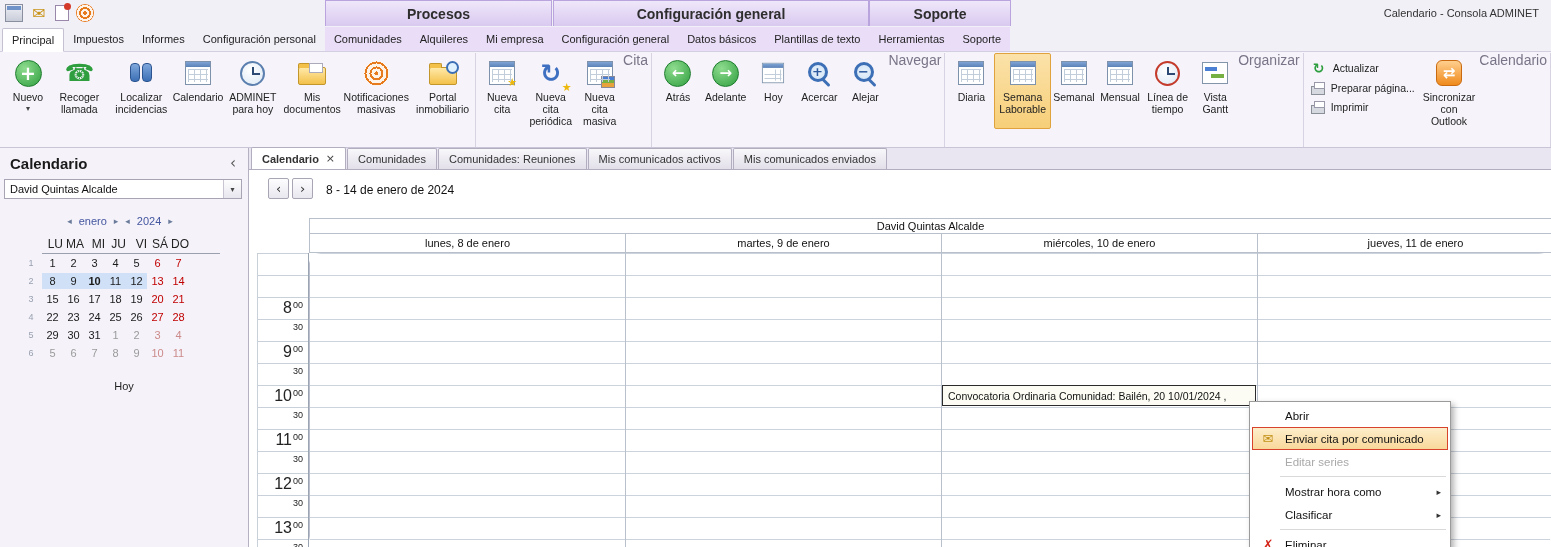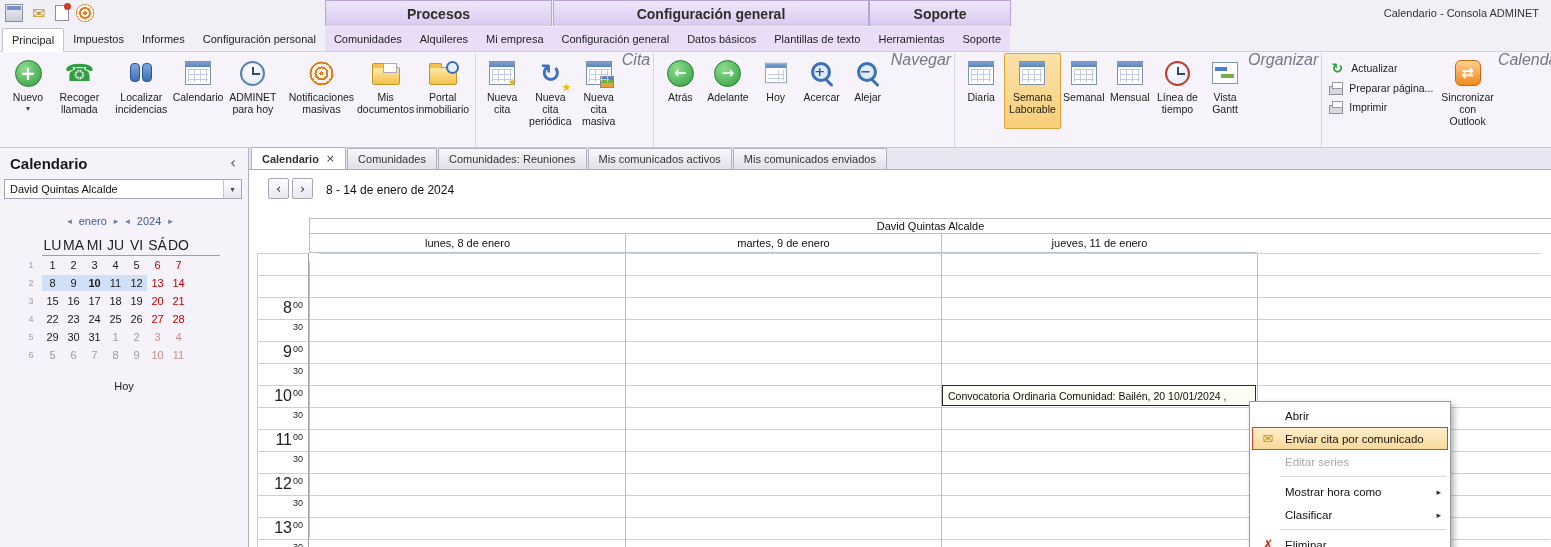--- a/index.html
+++ b/index.html
@@ -27,21 +27,21 @@
           border-bottom:1px solid #d4cfe0;display:flex;align-items:flex-end;padding-left:2px;box-sizing:border-box;}
   .rtab{padding:0 9px;font-size:11px;color:#222;height:24px;display:flex;align-items:center;box-sizing:border-box;}
   .rtab.ctx{background:#e9ddf7;}
   .rtab.active{background:#fff;border:1px solid #c5c0d2;border-bottom:1px solid #fff;border-radius:2px 2px 0 0;margin-bottom:-1px;}
 
   
   .ribbon{position:absolute;left:0;top:52px;width:100%;height:96px;background:#f6f4fa;
           border-bottom:1px solid #c9c4d6;display:flex;align-items:stretch;padding:1px 0 0 2px;box-sizing:border-box;}
   .rgroup{display:flex;flex-direction:row;border-right:1px solid #d8d3e2;padding:0 3px;}
   .rbtns{display:flex;flex:1;align-items:flex-start;}
-  .rlabel{height:15px;font-size:16px;color:#7a7488;text-align:center;line-height:14px;font-style:italic;}
+  .rlabel{height:15px;font-size:14px;color:#7a7488;text-align:center;line-height:14px;}
   .rbtn{min-width:46px;max-width:82px;padding:3px 3px 0;height:76px;box-sizing:border-box;
         display:flex;flex-direction:column;align-items:center;gap:2px;font-size:10.5px;color:#222;
         text-align:center;border:1px solid transparent;border-radius:2px;}
   .rbtn .lbl{line-height:1.15;}
   .rbtn.sel{background:linear-gradient(#fbe2a9,#f7cf79);border:1px solid #e0a23c;}
   .ddarrow{font-size:8px;color:#444;font-family:"DejaVu Sans",sans-serif;line-height:1;}
   .smallstack{display:flex;flex-direction:column;gap:5px;padding:7px 4px 0 4px;}
   .sbtn{display:flex;align-items:center;gap:6px;font-size:10.5px;color:#222;white-space:nowrap;}
   .sico{width:16px;height:16px;position:relative;display:flex;align-items:center;justify-content:center;
         font-family:"DejaVu Sans",sans-serif;}
@@ -115,21 +115,21 @@
   .sb-select{position:absolute;left:4px;top:31px;right:6px;height:20px;background:#fff;border:1px solid #a8a4b4;
              display:flex;align-items:center;justify-content:space-between;font-size:11px;box-sizing:border-box;}
   .sb-select .owner{padding-left:5px;}
   .sb-select .dd{width:17px;height:100%;border-left:1px solid #c8c4d2;display:flex;align-items:center;justify-content:center;
                  font-size:8px;color:#444;background:linear-gradient(#fdfdfd,#e8e6ee);font-family:"DejaVu Sans",sans-serif;}
   .minical{position:absolute;left:20px;top:64px;width:200px;font-size:11px;}
   .mc-nav{display:flex;align-items:center;justify-content:center;gap:7px;height:18px;}
   .mc-arrow{color:#6a7a9a;font-size:9px;font-family:"DejaVu Sans",sans-serif;}
   .mc-month,.mc-year{color:#4456a0;}
   .mc-head{display:flex;margin-left:22px;margin-top:7px;border-bottom:1px solid #9aa0ae;padding-bottom:2px;}
-  .mch{width:21px;text-align:center;font-size:14px;color:#222;}
+  .mch{width:21px;text-align:right;font-size:12px;color:#222;}
   .mc-week{display:flex;align-items:center;height:18px;}
   .mc-wnum{width:22px;text-align:center;font-size:9px;color:#98a0b0;}
   .mc-day{width:21px;text-align:center;color:#1a1a1a;height:16px;line-height:16px;}
   .mc-day.wk{color:#c00000;}
   .mc-day.om{color:#9a9a9a;}
   .mc-day.om.wk{color:#cc8a8a;}
   .mc-day.sel{background:#cfe0f7;}
   .mc-day.today{font-weight:bold;}
   .sb-today{position:absolute;left:0;right:0;top:232px;text-align:center;font-size:11px;color:#222;}
 
@@ -240,29 +240,29 @@
           <span class="lbl">Calendario</span>
         </div>
         <div class="rbtn">
           <span class="ico">
               <span class="ic-clock"></span>
             </span>
           <span class="lbl">ADMINET para hoy</span>
         </div>
         <div class="rbtn">
           <span class="ico">
+              <span class="ic-folder docs"></span>
+            </span>
+          <span class="lbl">Mis documentos</span>
+        </div>
+        <div class="rbtn">
+          <span class="ico">
               <span class="ic-radial"></span>
             </span>
           <span class="lbl">Notificaciones masivas</span>
-        </div>
-        <div class="rbtn">
-          <span class="ico">
-              <span class="ic-folder docs"></span>
-            </span>
-          <span class="lbl">Mis documentos</span>
         </div>
         <div class="rbtn">
           <span class="ico">
               <span class="ic-folder search"></span>
             </span>
           <span class="lbl">Portal inmobiliario</span>
         </div>
       </div>
       <div class="rlabel"></div>
     </div>
@@ -517,20 +517,21 @@
           <span class="dlabel">Mis comunicados enviados</span>
         </div>
       </div>
     <div class="navbtn" id="navprev">‹</div>
     <div class="navbtn" id="navnext">›</div>
     <div class="daterange">8 - 14 de enero de 2024</div>
     <div class="res-head">David Quintas Alcalde</div>
     <div class="day-heads" id="dayheads">
         <div class="dh">lunes, 8 de enero</div>
         <div class="dh">martes, 9 de enero</div>
+        <div class="dh">miércoles, 10 de enero</div>
         <div class="dh">jueves, 11 de enero</div>
       </div>
     <div class="ruler" id="ruler">
         <div class="rrow blank"></div>
         <div class="rrow blank"></div>
         <div class="rrow hour">
           <span class="h">8</span>
           <span class="m">00</span>
         </div>
         <div class="rrow half">

